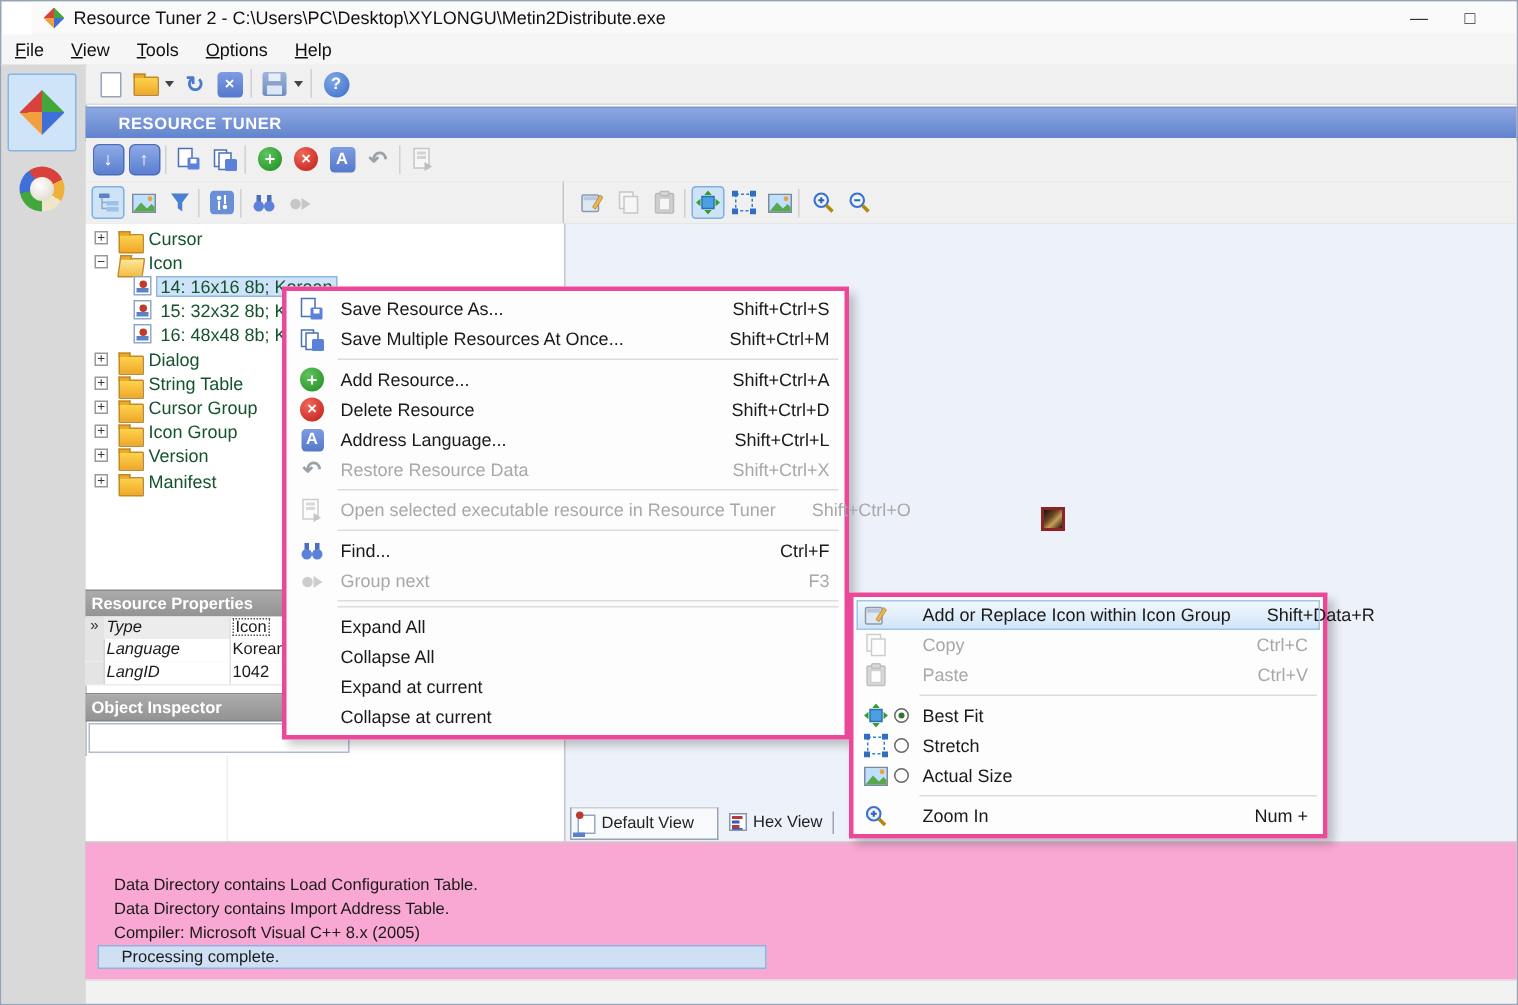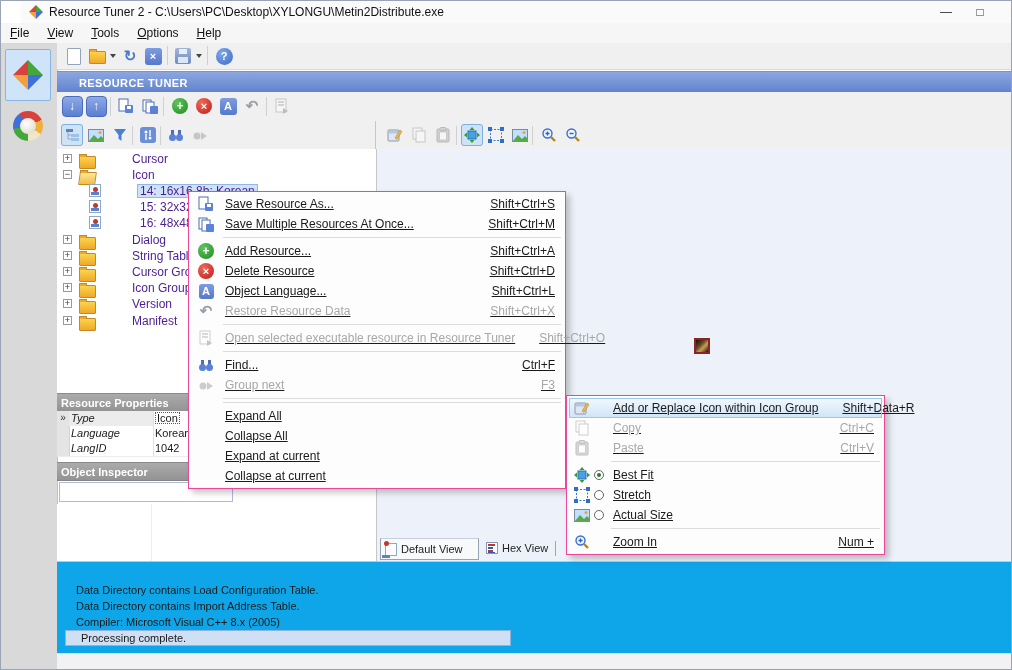--- a/index.html
+++ b/index.html
@@ -51,21 +51,21 @@
   #sidebar{left:0;top:42px;width:56px;height:628px;background:#d9d9d9;border-right:1px solid #c2c2c2;}
   #app-logo-btn{position:absolute;left:4px;top:6px;width:44px;height:50px;background:#cfe4f8;border:1px solid #86b6e6;border-radius:2px;display:flex;align-items:center;justify-content:center;}
   #app-logo-btn .diamond{width:30px;height:30px;margin:0;}
   #pe-icon{position:absolute;left:12px;top:68px;width:30px;height:30px;border-radius:50%;background:conic-gradient(#d8413c 0 18%,#f0b03c 18% 34%,#efe7c8 34% 50%,#44a73c 50% 72%,#3f6fd8 72% 90%,#d8413c 90% 100%);}
   #pe-icon::after{content:"";position:absolute;left:7px;top:7px;width:16px;height:16px;border-radius:50%;background:radial-gradient(circle at 40% 35%,#fff,#d8d2c0);}
 
   
   #tree-panel{left:56px;top:148px;width:319px;height:244px;background:#fff;border-right:1px solid #c6c6c6;}
   .trow{position:absolute;left:0;width:319px;height:16px;}
   .toggle{position:absolute;width:9px;height:9px;top:3px;border:1px solid #999;background:#fff;font-size:9px;line-height:7px;text-align:center;color:#333;box-sizing:border-box;}
-  .tlabel{position:absolute;top:1px;font-size:12px;color:#4c1d95;padding:0 3px;white-space:nowrap;margin-left:33px;}
+  .tlabel{position:absolute;top:1px;font-size:12px;color:#14532d;padding:0 3px;white-space:nowrap;}
   .tlabel.sel{background:#cfe3f8;outline:1px solid #8fb8e4;outline-offset:-1px;}
   .tfolder{position:absolute;top:2px;}
   .folder-open{background:linear-gradient(#fde89a,#f5bc45);transform:skewX(-8deg);}
   .imgres{position:absolute;top:1px;width:12px;height:13px;background:#fff;border:1px solid #8fa8c8;box-sizing:border-box;}
   .imgres::before{content:"";position:absolute;top:2px;left:3px;width:5px;height:5px;border-radius:50%;background:#c0392b;}
   .imgres::after{content:"";position:absolute;bottom:1px;left:1px;width:8px;height:3px;background:#5b82c8;}
 
   
   .panel-hdr{position:absolute;left:56px;width:319px;height:17px;background:linear-gradient(#ababab,#939393);border-top:1px solid #8a8a8a;border-bottom:1px solid #848484;color:#fff;font-weight:bold;font-size:11px;display:flex;align-items:center;}
   .panel-hdr span{margin-left:4px;}
@@ -84,27 +84,27 @@
   #res-icon{position:absolute;left:317px;top:189px;width:12px;height:12px;border:2px solid #8b2525;background:linear-gradient(135deg,#17100a 0%,#6b4a26 40%,#c89e58 62%,#241408 100%);}
   .tab{position:absolute;top:389px;height:20px;display:flex;align-items:center;font-size:11px;color:#222;}
   .tab.active{background:#f8f9fb;border:1px solid #97a3b4;border-top:1px solid #c6cfdc;}
   .tab .imgres{position:static;margin:0 4px 0 4px;}
   .tab-sep{position:absolute;top:392px;width:1px;height:15px;background:#9aa6b6;}
   .hex-ic{width:12px;height:12px;margin:0 4px;background:#fff;border:1px solid #8a96a8;box-sizing:border-box;
     background-image:linear-gradient(#b43a3a 0 0),linear-gradient(#3a55b4 0 0),linear-gradient(#b43a3a 0 0),linear-gradient(#3a55b4 0 0);
     background-size:7px 2px,5px 2px,5px 2px,7px 2px;background-position:1px 1px,1px 4px,1px 7px,1px 9px;background-repeat:no-repeat;}
 
   
-  #log{left:56px;top:560px;width:956px;height:92px;background:#0ea5e9;border-top:1px solid #c8c8c8;text-decoration:underline;}
+  #log{left:56px;top:560px;width:956px;height:92px;background:#f9a8d4;border-top:1px solid #c8c8c8;text-decoration:underline;}
   .logline{position:absolute;left:19px;height:16px;line-height:16px;font-size:11px;color:#1a1a1a;white-space:nowrap;}
   .logline.hl{left:8px;width:430px;background:#cfe0f4;outline:1px solid #8fb2de;outline-offset:-1px;padding-left:16px;}
   #bottom-strip{left:56px;top:652px;width:956px;height:18px;background:#f2f2f2;border-top:1px solid #e0e0e0;}
 
   
-  .menu{position:absolute;background:#fdfdfd;border:1px solid #ec4899;box-shadow:4px 4px 6px rgba(0,0,0,.22);padding:2px;z-index:10;box-sizing:border-box;text-decoration:underline;}
+  .menu{position:absolute;background:#fdfdfd;border:3px solid #ec4899;box-shadow:4px 4px 6px rgba(0,0,0,.22);padding:2px;z-index:10;box-sizing:border-box;}
   .mi{position:relative;height:20px;display:flex;align-items:center;padding-left:34px;padding-right:8px;font-size:12px;color:#1a1a1a;}
   .mi .lab{white-space:nowrap;}
   .mi .sc{margin-left:auto;padding-left:24px;white-space:nowrap;}
   .mi.disabled{color:#a8a8a8;}
   .mi.hl{background:linear-gradient(#f3f8fd,#cfe4f7);outline:1px solid #9ec6ec;outline-offset:-1px;}
   .mico{position:absolute;left:5px;top:2px;width:20px;height:16px;display:flex;align-items:center;justify-content:center;}
   .msep{height:1px;background:#dcdcdc;margin:3px 2px 3px 32px;}
   .subarrow{position:absolute;right:5px;top:6px;font-size:8px;color:#666;}
   #submenu{z-index:11;}
   #submenu .mi{padding-left:44px;}
@@ -472,21 +472,21 @@
       <span class="mico">
           <span class="circ-r">×</span>
         </span>
       <span class="lab">Delete Resource</span>
       <span class="sc">Shift+Ctrl+D</span>
     </div>
     <div class="mi">
       <span class="mico">
           <span class="sq-blue" style="width:15px;height:15px">A</span>
         </span>
-      <span class="lab">Object Language...</span>
+      <span class="lab">Address Language...</span>
       <span class="sc">Shift+Ctrl+L</span>
     </div>
     <div class="mi disabled">
       <span class="mico">
           <span class="undo-g">↶</span>
         </span>
       <span class="lab">Restore Resource Data</span>
       <span class="sc">Shift+Ctrl+X</span>
     </div>
     <div class="msep"></div>

